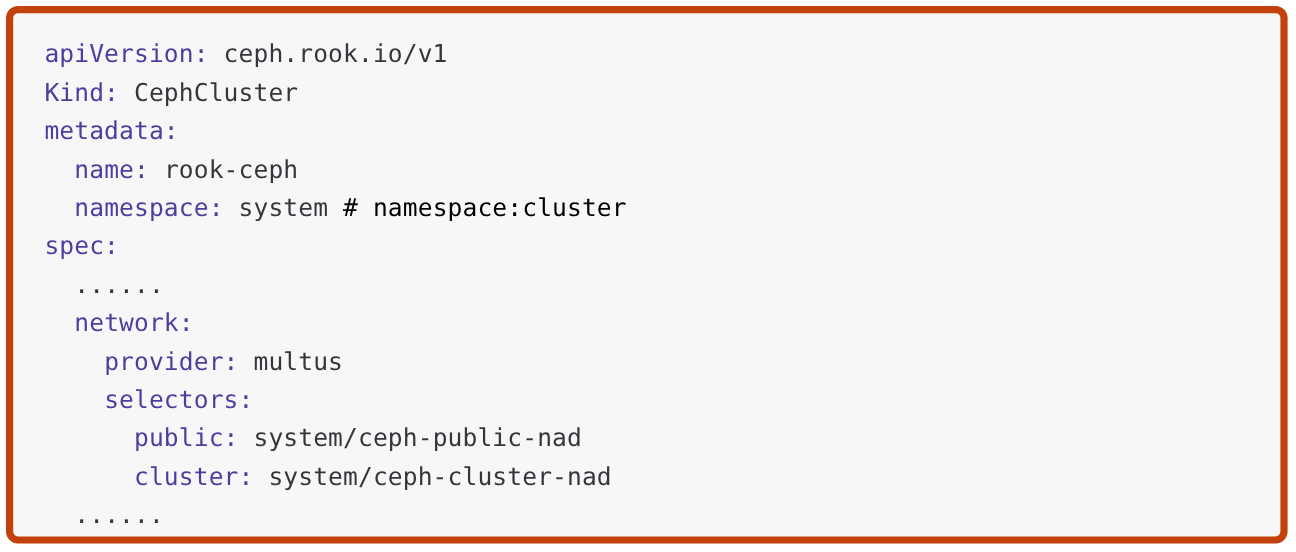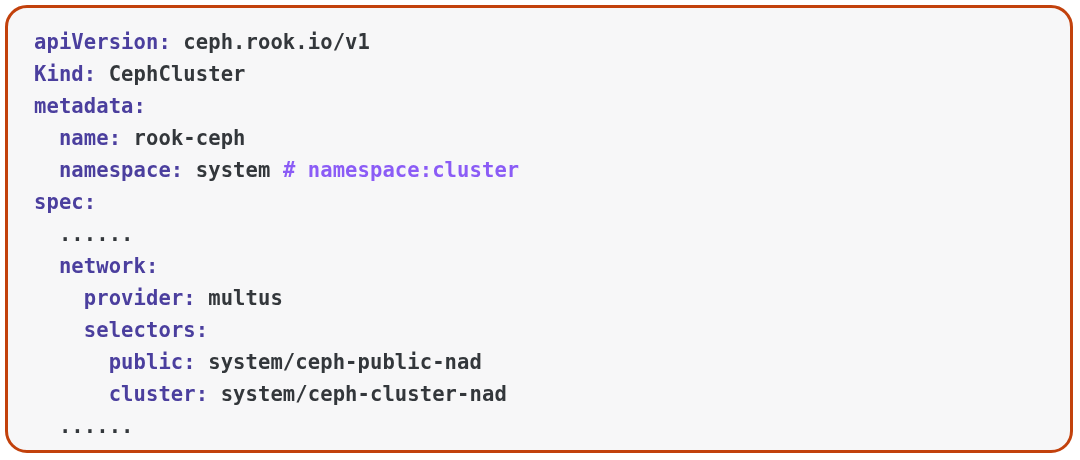--- a/index.html
+++ b/index.html
@@ -15,24 +15,23 @@
   }
 
   #code-card {
     position: absolute;
     left: 5px;
     top: 5px;
     width: 1068px;
     height: 448px;
     box-sizing: border-box;
     background: #f7f7f8;
-    border: 3px solid #c2410c;
-    border-radius: 22px;
+    border: 6px solid #c2410c;
+    border-radius: 10px;
     overflow: hidden;
-    font-weight: bold;
   }
 
   #code-block {
     position: absolute;
     left: 0;
     top: 0;
     padding: 18px 0 0 26px;
     margin: 0;
   }
 
@@ -45,21 +44,21 @@
     font-family: "DejaVu Sans Mono", "Liberation Mono", monospace;
   }
 
   .tok-key {
     color: #4b3f9e;
   }
   .tok-val {
     color: #33373b;
   }
   .tok-comment {
-    color: #8b5cf6;
+    color: #000000;
   }
   .tok-dots {
     color: #33373b;
   }
   .tok-plain {
     color: #33373b;
   }
 </style>
 </head>
 <body>

